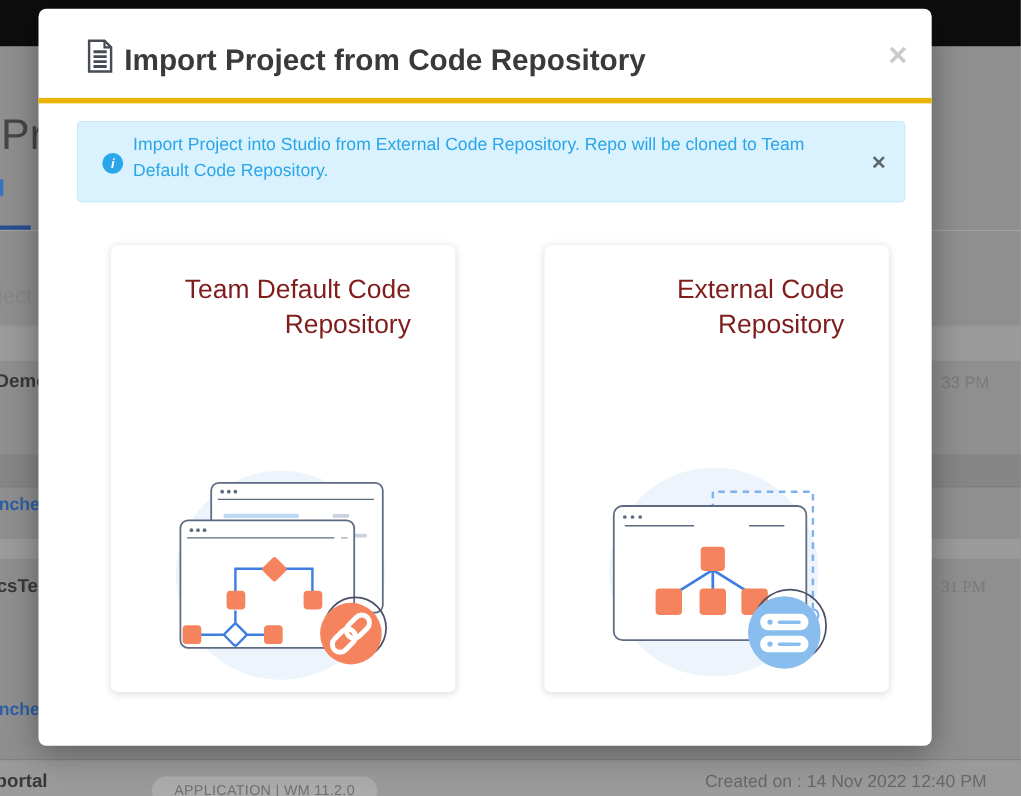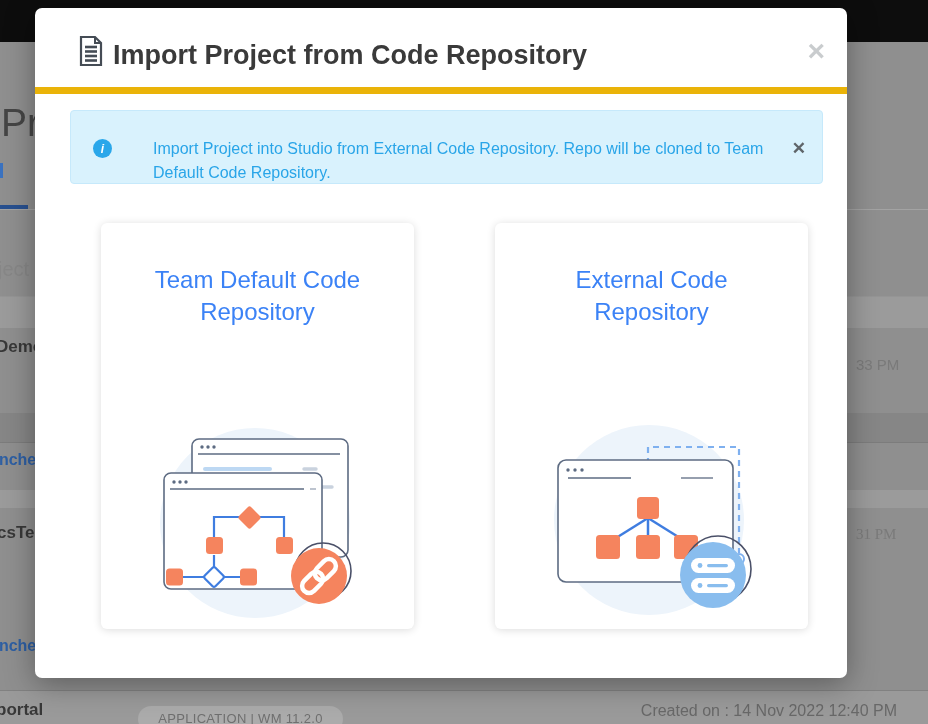--- a/index.html
+++ b/index.html
@@ -19,42 +19,42 @@
   .bg-time { position:absolute; left:856px; font-size:15px; color:#7a7a7a; white-space:nowrap; }
   .bg-link { position:absolute; left:-10px; font-size:16px; font-weight:600; color:#2e5fa3; white-space:nowrap; }
   .bg-pill { position:absolute; left:138px; top:706px; width:205px; height:26px; border-radius:13px;
              background:#ababab; color:#6f6f6f; font-size:13px; line-height:26px; text-align:center;
              letter-spacing:.3px; white-space:nowrap; }
   .bg-created { position:absolute; right:31px; top:702px; font-size:16px; color:#686868; white-space:nowrap; }
 
   
   .modal { position:absolute; left:35px; top:8px; width:812px; height:670px; background:#fff;
            border-radius:7px; box-shadow:0 6px 30px rgba(0,0,0,.35); }
-  .modal-header { position:absolute; left:0; top:0; width:100%; height:86px; border-bottom:7px solid #eab308; }
+  .modal-header { position:absolute; left:0; top:0; width:100%; height:86px; border-bottom:5px solid #eab308; }
   .doc-icon { position:absolute; left:43px; top:27px; }
   .modal-title { position:absolute; left:78px; top:32px; font-size:27px; color:#3a3a3a; white-space:nowrap; }
   .modal-close { position:absolute; right:22px; top:28px; font-size:30px; line-height:30px; color:#c9ccce;
                  cursor:pointer; font-weight:bold; }
 
   .alert { position:absolute; left:35px; top:102px; width:753px; height:74px; background:#d9f2fd;
            border:1px solid #c6e9fb; border-radius:4px; }
   .alert-info { position:absolute; left:22px; top:28px; width:19px; height:19px; border-radius:50%;
                 background:#2aa7ea; color:#fff; font-size:12px; font-weight:bold; font-style:italic;
                 display:flex; align-items:center; justify-content:center; }
-  .alert-text { position:absolute; left:50px; top:26px; width:630px; font-size:16px; line-height:24px;
-                color:#29a5e8;margin-left:32px; }
+  .alert-text { position:absolute; left:50px; top:9px; width:630px; font-size:16px; line-height:24px;
+                color:#29a5e8; }
   .alert-close { position:absolute; right:16px; top:27px; font-size:17px; font-weight:bold; color:#5f6569;
                  cursor:pointer; }
 
   .card { position:absolute; top:215px; width:313px; height:406px; background:#fff; border-radius:6px;
           box-shadow:0 1px 8px rgba(0,0,0,.14); cursor:pointer; }
   .card-team { left:66px; }
   .card-external { left:460px; }
-  .card-title { margin:41px auto 0; max-width:232px; text-align:center; font-size:24px; font-weight:500;
-                color:#3b82f6; line-height:1.35; }
+  .card-title { margin:25px auto 0; max-width:232px; text-align:right; font-size:24px; font-weight:500;
+                color:#7f1d1d; line-height:1.35; }
   .illus { position:absolute; top:202px; }
   .illus-team { left:51px; }
   .illus-external { left:46px; }
 </style>
 </head>
 <body>
 
 <div class="page">
   <div class="bg-band" style="top:296px;height:32px;background:#9b9b9b;"></div>
   <div class="bg-band" style="top:413px;height:29px;background:#868686;"></div>
@@ -67,21 +67,21 @@
   <div class="bg-tabline"></div>
 
   <div class="bg-divider" style="top:209px;background:#a3a3a3;"></div>
   <div class="bg-divider" style="top:296px;background:#959595;"></div>
   <div class="bg-divider" style="top:442px;background:#7c7c7c;"></div>
   <div class="bg-divider" style="top:690px;background:#818181;"></div>
 
   <div class="bg-placeholder">ject</div>
 
   <div class="bg-rowname" style="left:-4px;top:337px;">Demo</div>
-  <div class="bg-time" style="top:340px;margin-top:16px;">33 PM</div>
+  <div class="bg-time" style="top:340px;">33 PM</div>
 
   <div class="bg-link" style="top:451px;">anche</div>
 
   <div class="bg-rowname" style="left:-3px;top:523px;">csTe</div>
   <div class="bg-time" style="top:526px;font-family:Liberation Serif, serif;">31 PM</div>
 
   <div class="bg-link" style="top:637px;">anche</div>
 
   <div class="bg-rowname" style="left:-4px;top:700px;">portal</div>
   <div class="bg-pill">APPLICATION | WM 11.2.0</div>

